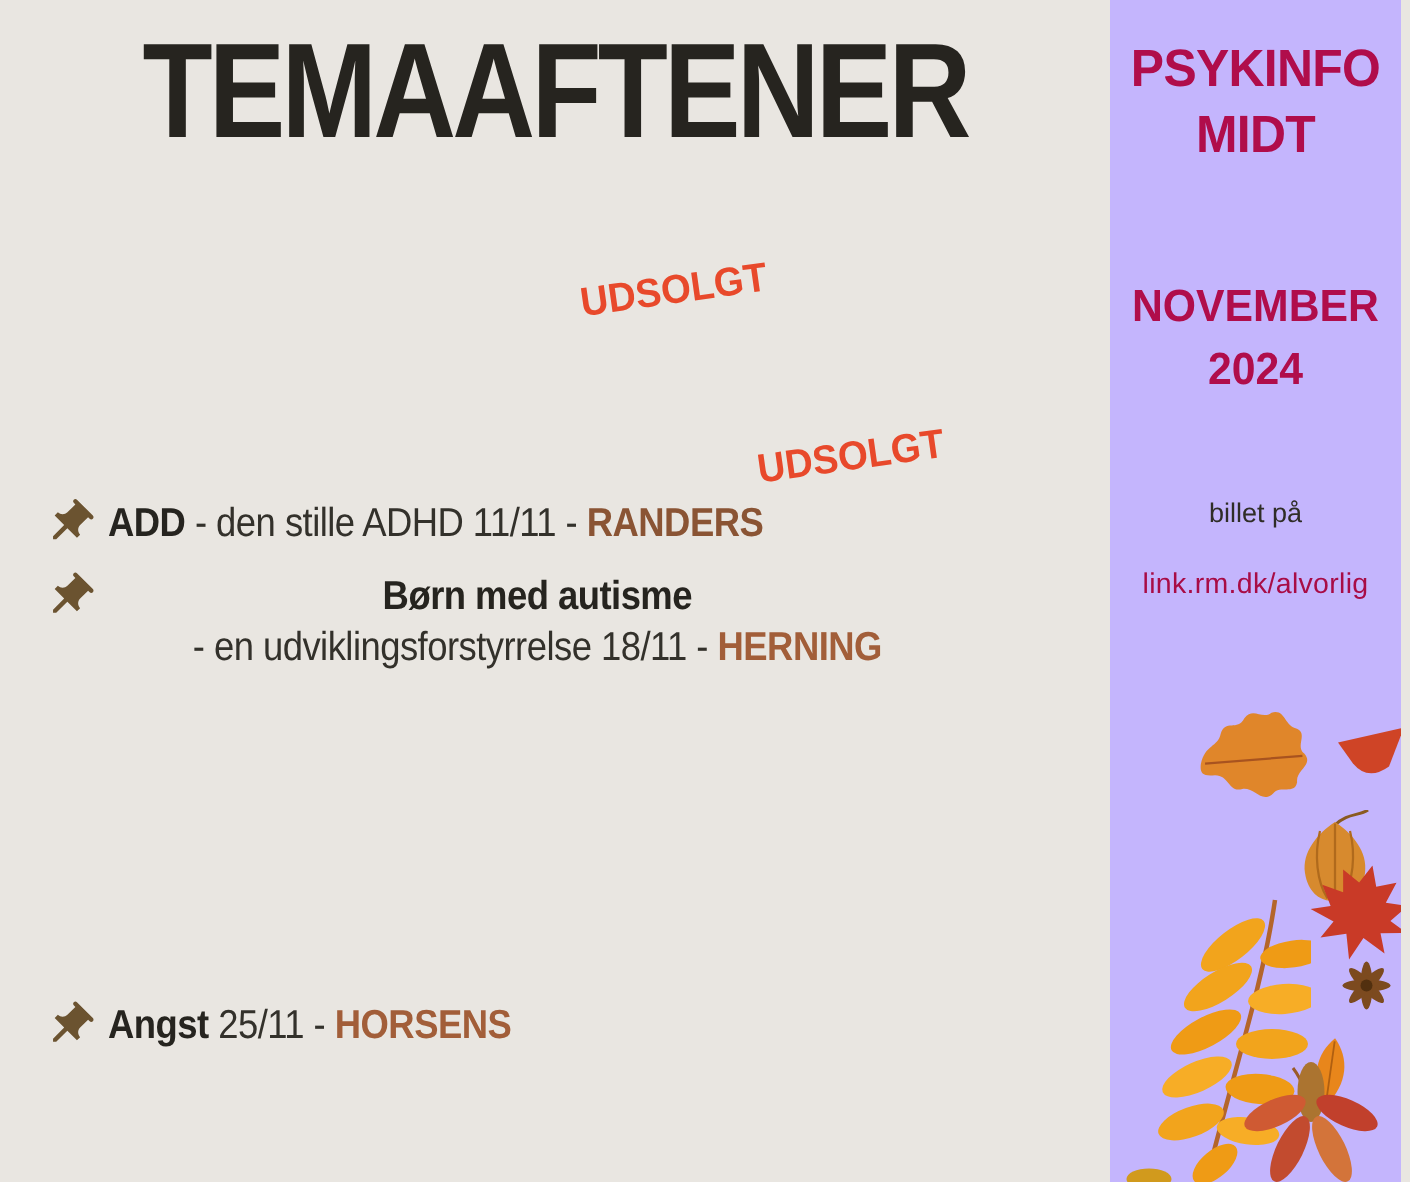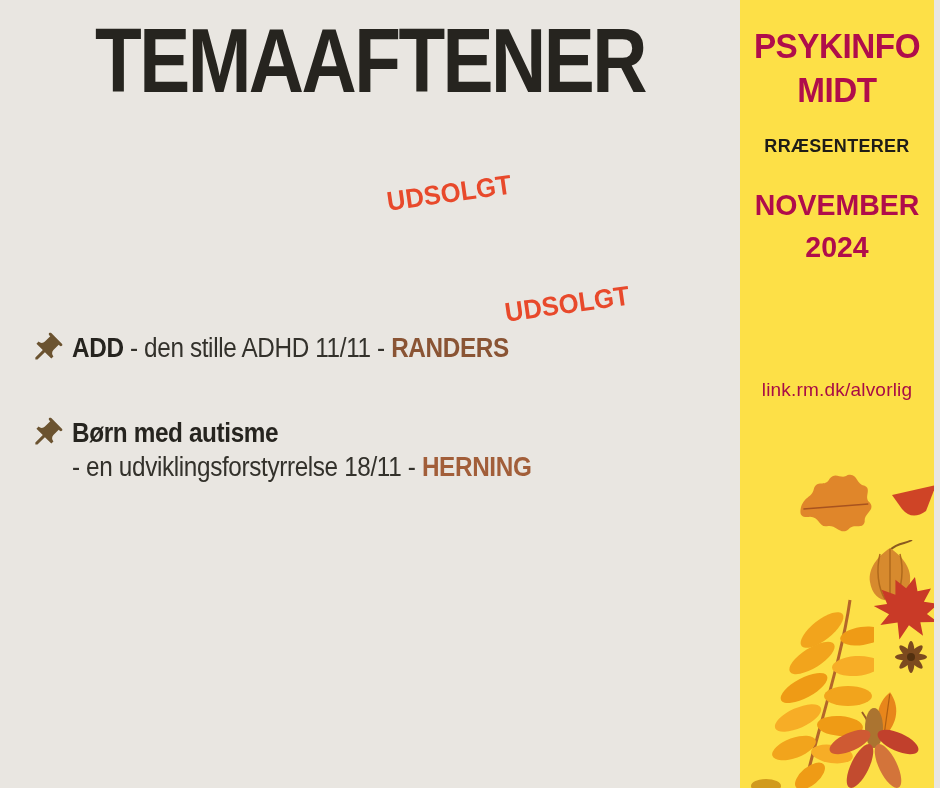--- a/index.html
+++ b/index.html
@@ -26,21 +26,21 @@
   .loc{font-weight:bold;}
   .loc-dark{color:#8a5434;}
   .loc-rust{color:#a25e39;}
   .soldout{
     position:absolute;font-size:27px;font-weight:bold;color:#e8492b;
     transform:rotate(-8deg) scaleX(0.95);transform-origin:left top;white-space:nowrap;
   }
   
   .sidebar{
     position:absolute;left:740px;top:0;width:194px;height:788px;
-    background:#fde047;overflow:hidden;
+    background:#c4b5fd;overflow:hidden;
   }
   .sb-text{position:absolute;left:0;width:194px;text-align:center;}
   .brand{
     top:24px;font-size:35px;font-weight:bold;color:#b00d4b;line-height:44px;
     transform:scaleX(0.95);transform-origin:center top;letter-spacing:-0.5px;
   }
   .presents{top:136px;font-size:18px;font-weight:bold;color:#1e1c17;letter-spacing:0.3px;}
   .month{
     top:184px;font-size:30px;font-weight:bold;color:#b00d4b;line-height:42px;
     transform:scaleX(0.95);transform-origin:center top;
@@ -60,44 +60,52 @@
   <div class="event" style="top:294px;margin-top:37px;">
     <svg class="pin" viewBox="0 0 24 24">
       <path fill="#6b5330" d="M16 9V4h1c.55 0 1-.45 1-1s-.45-1-1-1H7c-.55 0-1 .45-1 1s.45 1 1 1h1v5c0 1.66-1.34 3-3 3v2h5.97v7l1 1 1-1v-7H19v-2c-1.66 0-3-1.34-3-3z"></path>
     </svg>
     <div class="etext">
       <div class="eline"><span class="ename">ADD</span><span> - den stille ADHD 11/11 - </span><span class="loc loc-dark">RANDERS</span></div>
     </div>
   </div>
   <div class="soldout" style="left:503px;top:298px;">UDSOLGT</div>
 
-  <div class="event" style="top:416px;">
+  <div class="event" style="top:380px;text-align:center;">
     <svg class="pin" viewBox="0 0 24 24">
       <path fill="#6b5330" d="M16 9V4h1c.55 0 1-.45 1-1s-.45-1-1-1H7c-.55 0-1 .45-1 1s.45 1 1 1h1v5c0 1.66-1.34 3-3 3v2h5.97v7l1 1 1-1v-7H19v-2c-1.66 0-3-1.34-3-3z"></path>
     </svg>
     <div class="etext">
       <div class="eline"><span class="ename">Børn med autisme</span></div>
       <div class="eline"><span>- en udviklingsforstyrrelse 18/11 - </span><span class="loc loc-rust">HERNING</span></div>
     </div>
   </div>
 
 
+  <div class="event" style="top:666px;">
+    <svg class="pin" viewBox="0 0 24 24">
+      <path fill="#6b5330" d="M16 9V4h1c.55 0 1-.45 1-1s-.45-1-1-1H7c-.55 0-1 .45-1 1s.45 1 1 1h1v5c0 1.66-1.34 3-3 3v2h5.97v7l1 1 1-1v-7H19v-2c-1.66 0-3-1.34-3-3z"></path>
+    </svg>
+    <div class="etext">
+      <div class="eline"><span class="ename">Angst</span><span> 25/11 - </span><span class="loc loc-rust">HORSENS</span></div>
+    </div>
+  </div>
 </div>
 
 <div class="sidebar">
   <div class="sb-text brand">
     <div>PSYKINFO</div>
     <div>MIDT</div>
   </div>
-  <div class="sb-text presents">RRÆSENTERER</div>
   <div class="sb-text month">
     <div>NOVEMBER</div>
     <div>2024</div>
   </div>
   <div class="sb-text cta">
+    <div>billet på</div>
   </div>
   <div class="sb-text linktxt">link.rm.dk/alvorlig</div>
 
   <div>
 
     <svg class="leaf" style="left:62px;top:472px;transform:rotate(38deg);" width="78" height="72" viewBox="0 0 78 72">
       <path fill="#e0862a" d="M8 62 C2 50 10 46 6 38 C2 28 14 30 12 20 C12 10 22 14 24 6 C30 -2 36 8 44 4 C52 2 50 14 58 14 C68 16 60 26 66 32 C70 40 58 40 58 48 C56 58 46 52 40 58 C34 66 28 56 20 62 C14 68 11 67 8 62 Z"></path>
       <path stroke="#a8531f" stroke-width="1.5" fill="none" d="M10 60 L58 16"></path>
     </svg>
 

